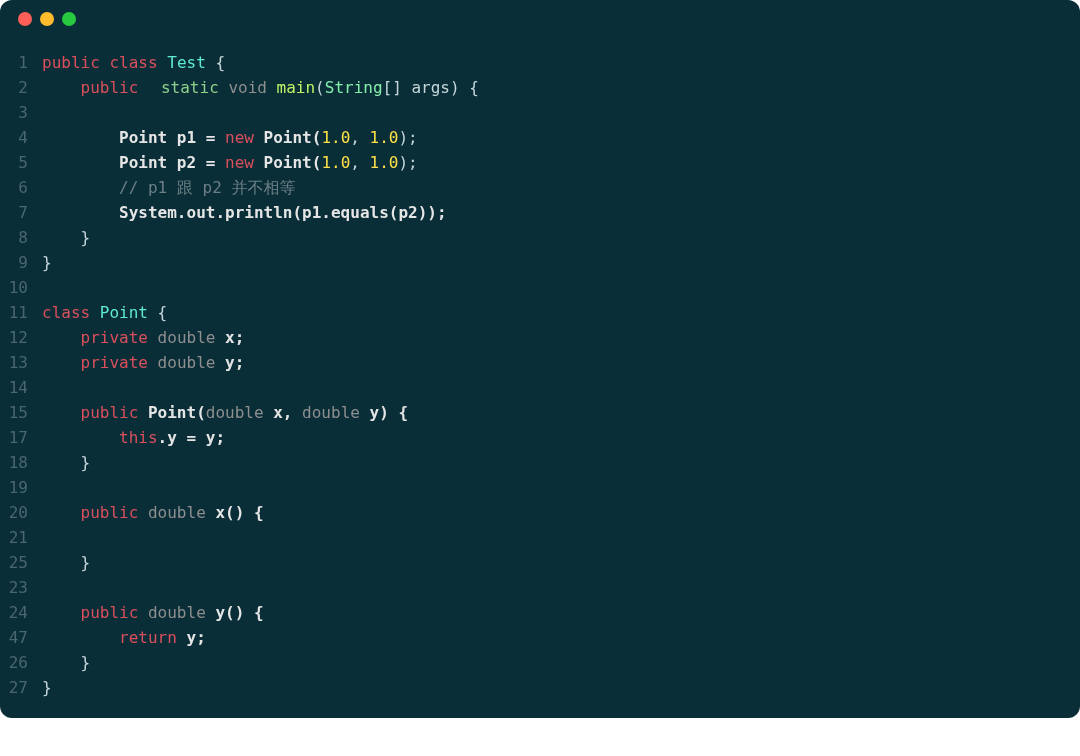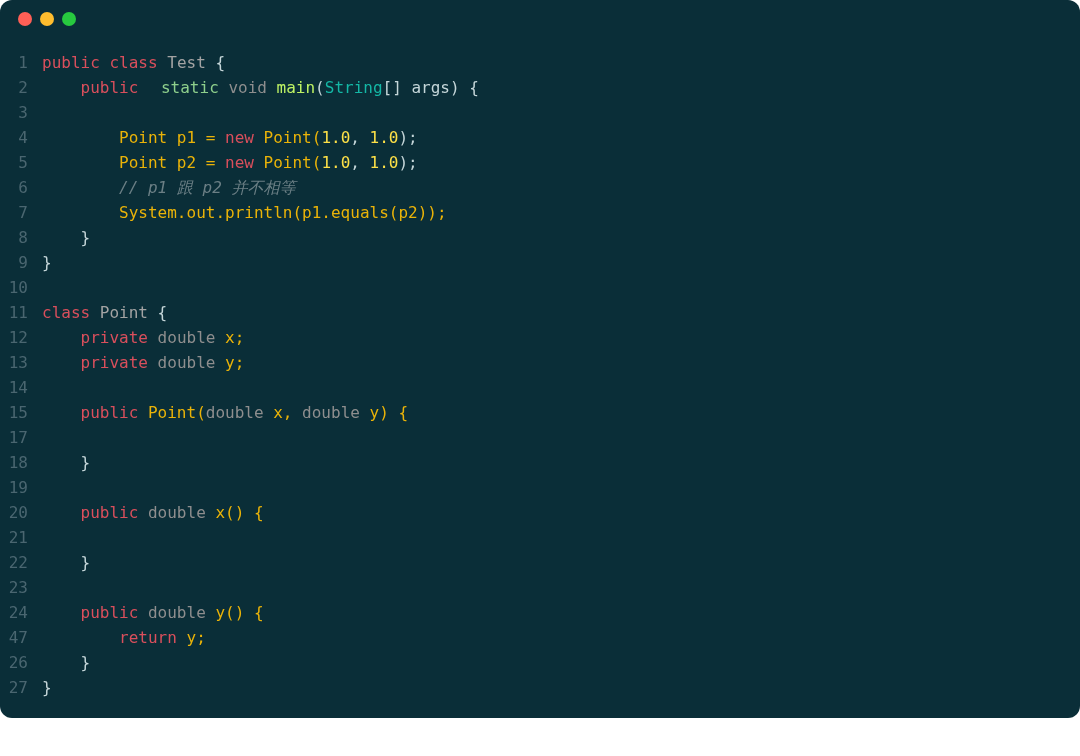--- a/index.html
+++ b/index.html
@@ -53,29 +53,29 @@
       color: #4a6670;
       padding-right: 14px;
       flex-shrink: 0;
       user-select: none;
     }
     .code {
       white-space: pre;
       color: #c5d6d9;
     }
     .kw { color: #d94f5c; }          
-    .type { color: #a3a3a3; }        
+    .type { color: #5eead4; }        
     .modifier { color: #8ecf8c; margin-left: 13px; }    
     .void { color: #8e8e8e; }        
-    .builtin { color: #14b8a6; margin-top: 17px; }     
+    .builtin { color: #86efac; margin-top: 17px; }     
     .num { color: #fde047; }         
-    .comment { color: #6b7f85; font-style: italic; }
+    .comment { color: #6b7f85; }
     .punct { color: #c5d6d9; }
     .method { color: #bef264; }
-    .ident { color: #eab308; }
+    .ident { color: #e5e5e5; font-weight: bold; }
   </style>
 </head>
 <body>
 
 <div class="window">
   <div class="titlebar">
     <div class="traffic-light red"></div>
     <div class="traffic-light yellow"></div>
     <div class="traffic-light green"></div>
   </div>
@@ -135,38 +135,39 @@
       <div class="line">
         <span class="gutter">14</span>
         <span class="code"></span>
       </div>
       <div class="line">
         <span class="gutter">15</span>
         <span class="code"><span>    </span><span class="kw">public</span><span class="ident"> Point(</span><span class="void">double</span><span class="ident"> x, </span><span class="void">double</span><span class="ident"> y) {</span></span>
       </div>
       <div class="line">
         <span class="gutter">17</span>
+        <span class="code"><span>        </span><span class="kw">this</span><span class="ident">.y = y;</span></span>
       </div>
       <div class="line">
         <span class="gutter">18</span>
         <span class="code"><span class="punct">    }</span></span>
       </div>
       <div class="line">
         <span class="gutter">19</span>
         <span class="code"></span>
       </div>
       <div class="line">
         <span class="gutter">20</span>
         <span class="code"><span>    </span><span class="kw">public</span><span> </span><span class="void">double</span><span class="ident"> x() {</span></span>
       </div>
       <div class="line">
         <span class="gutter">21</span>
       </div>
       <div class="line">
-        <span class="gutter">22</span>
+        <span class="gutter">25</span>
         <span class="code"><span class="punct">    }</span></span>
       </div>
       <div class="line">
         <span class="gutter">23</span>
         <span class="code"></span>
       </div>
       <div class="line">
         <span class="gutter">24</span>
         <span class="code"><span>    </span><span class="kw">public</span><span> </span><span class="void">double</span><span class="ident"> y() {</span></span>
       </div>

